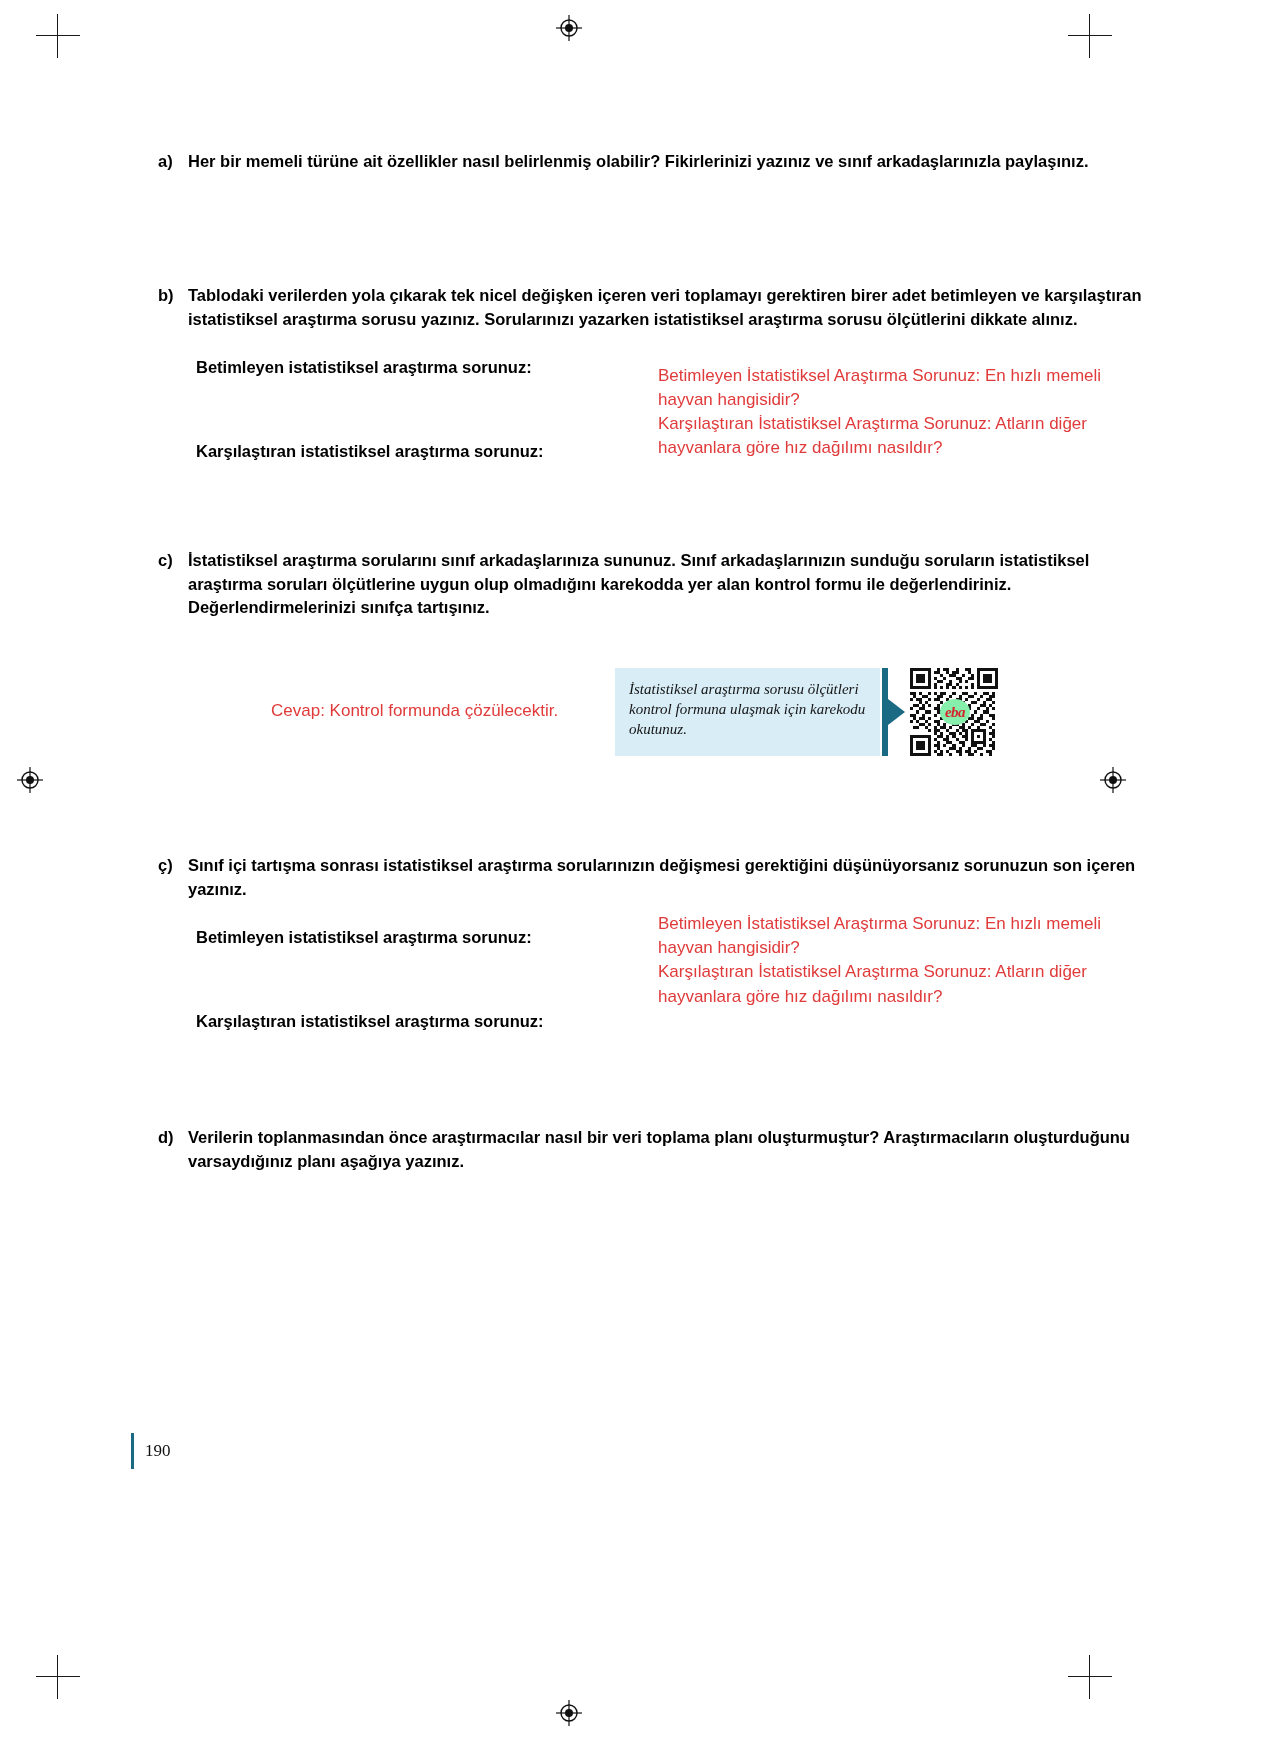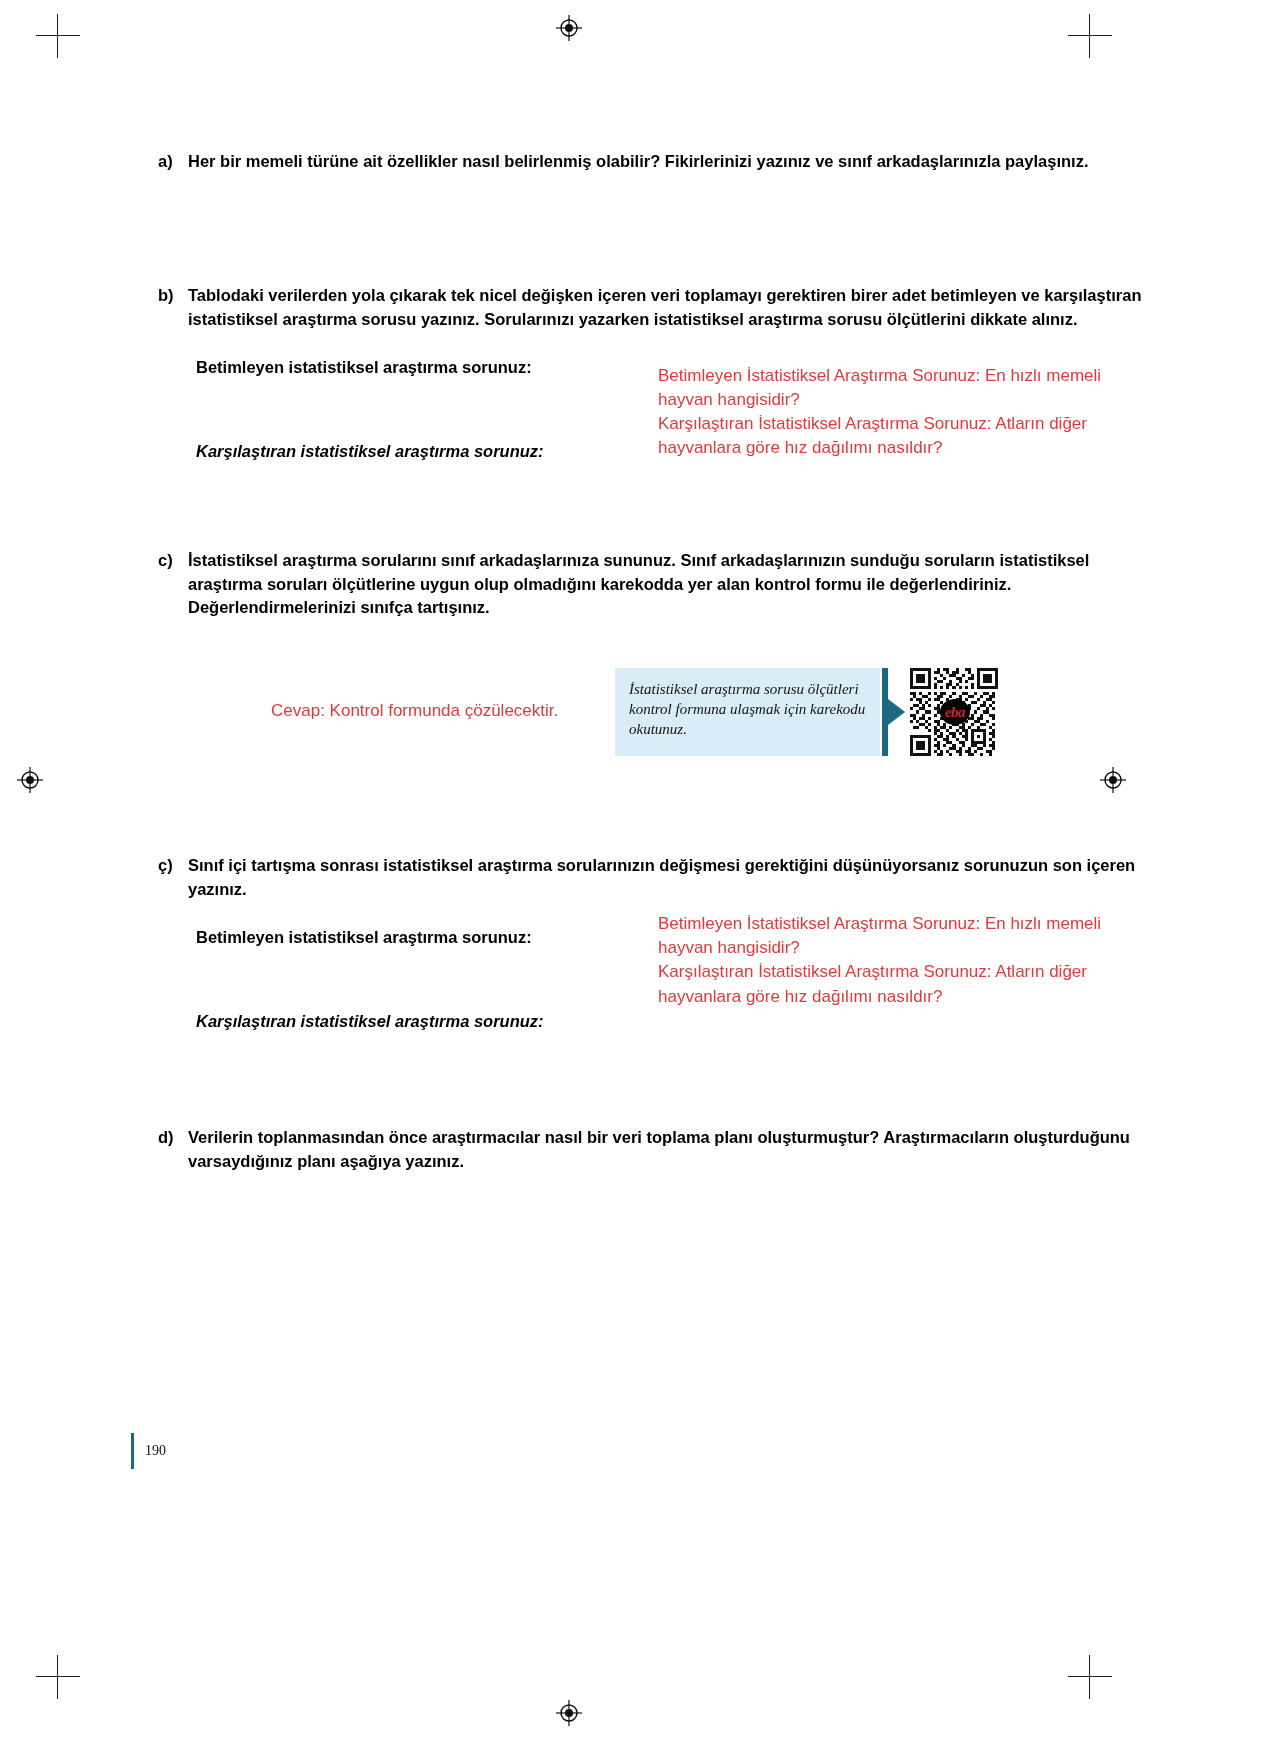--- a/index.html
+++ b/index.html
@@ -90,21 +90,21 @@
 
   
   #sec-b { margin-top: 110px; }
   .sub-labels {
     position: relative;
     margin-top: 24px;
     margin-left: 38px;
     width: 945px;
   }
   .sub-label-1 { }
-  .sub-label-2 { margin-top: 60px; font-style: italic; }
+  .sub-label-2 { margin-top: 60px; }
 
   .red-float-b {
     position: absolute;
     left: 462px;
     top: 8px;
     width: 485px;
   }
 
   
   #sec-c { margin-top: 85px; }
@@ -173,21 +173,21 @@
     background: #ffffff;
     margin-left: 6px;
   }
   .qr-code svg { display: block; }
   .eba-logo {
     position: absolute;
     left: 30px;
     top: 31px;
     width: 30px;
     height: 26px;
-    background: #000000;
+    background: #86efac;
     border-radius: 50%;
     color: #d5252b;
     font-family: "Liberation Serif", serif;
     font-style: italic;
     font-weight: bold;
     font-size: 15px;
     line-height: 26px;
     text-align: center;
     letter-spacing: -0.5px;
   }
@@ -221,21 +221,21 @@
     display: flex;
     align-items: center;
   }
   .footer-rule {
     width: 3px;
     height: 36px;
     background: #1b6a84;
     margin-right: 11px;
   }
   .page-num {
-    font-size: 14px;
+    font-size: 17px;
     color: #111;
     font-family: "Liberation Serif", serif;
     line-height: 36px;
   }
 </style>
 </head>
 <body>
 
 <div class="page">
 

